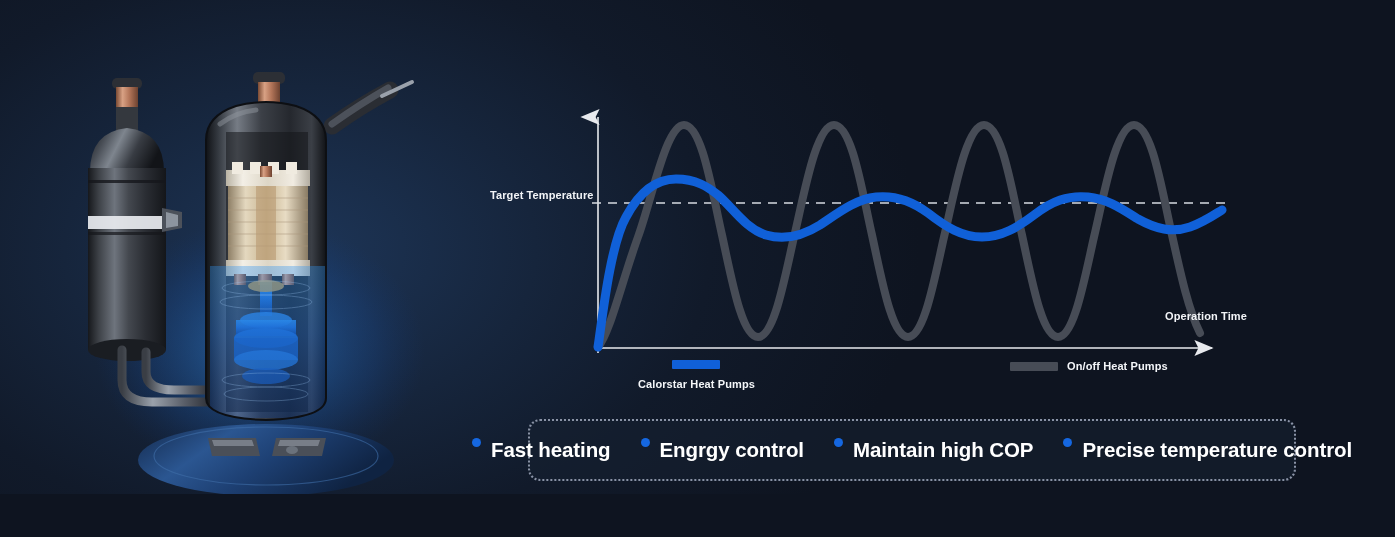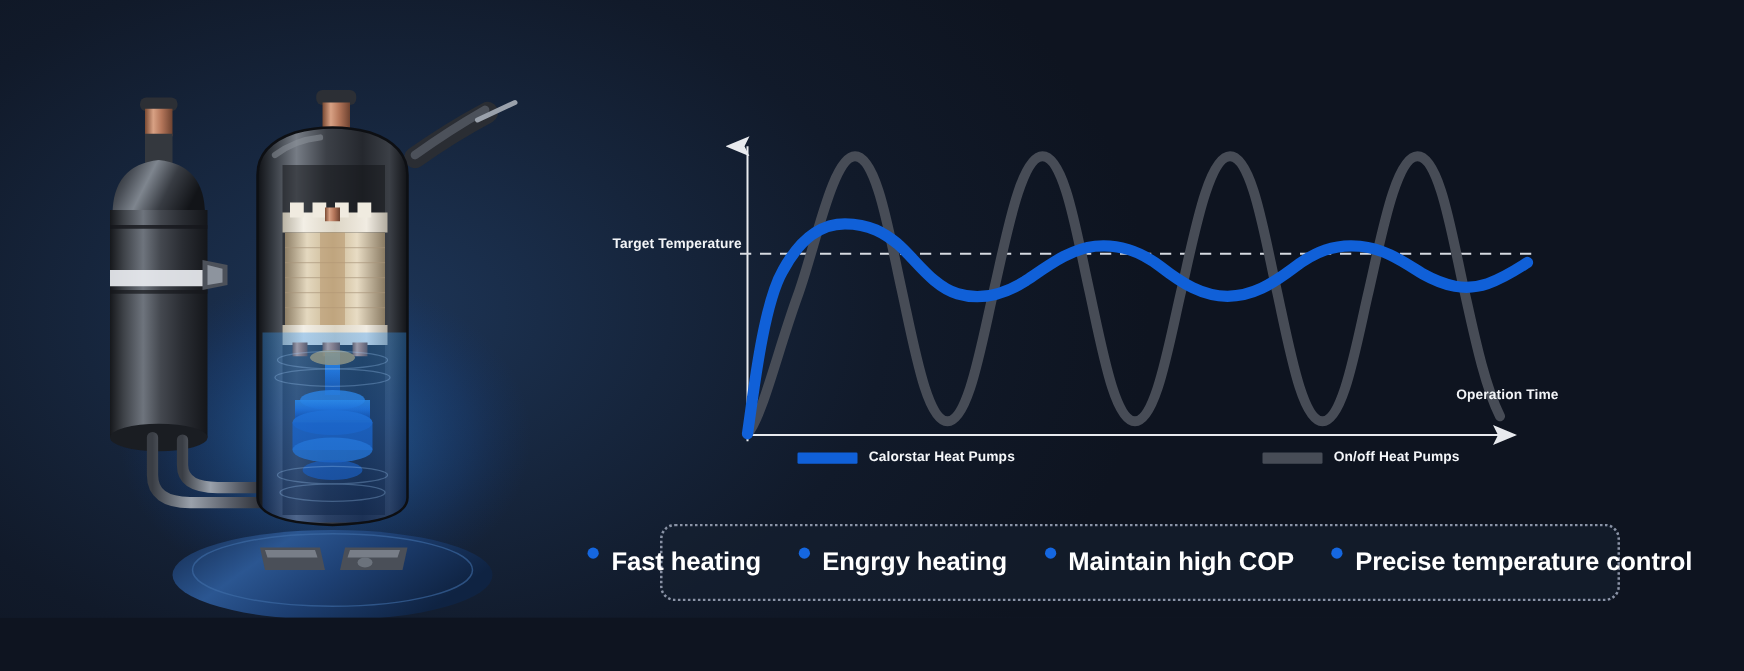--- a/index.html
+++ b/index.html
@@ -70,21 +70,21 @@
     width: 600px;
     height: 24px;
   }
   .legend-item {
     position: absolute;
     display: flex;
     align-items: center;
     gap: 9px;
     white-space: nowrap;
   }
-  #legend-item-0 { left: 0px; top: 0px; }
+  #legend-item-0 { left: 0px; top: 0px; flex-direction: column; }
   #legend-item-1 { left: 372px; top: 0px; }
   .legend-swatch {
     width: 48px;
     height: 9px;
     border-radius: 1px;
     flex: none;
   }
   .legend-text {
     color: #f4f6f9;
     font-size: 11px;
@@ -385,21 +385,21 @@
     </div>
   </div>
 
   <div id="feature-bar">
     <div class="feature-item">
       <span class="feature-dot"></span>
       <span class="feature-text">Fast heating</span>
     </div>
     <div class="feature-item">
       <span class="feature-dot"></span>
-      <span class="feature-text">Engrgy heating</span>
+      <span class="feature-text">Engrgy control</span>
     </div>
     <div class="feature-item">
       <span class="feature-dot"></span>
       <span class="feature-text">Maintain high COP</span>
     </div>
     <div class="feature-item">
       <span class="feature-dot"></span>
       <span class="feature-text">Precise temperature control</span>
     </div>
   </div>

